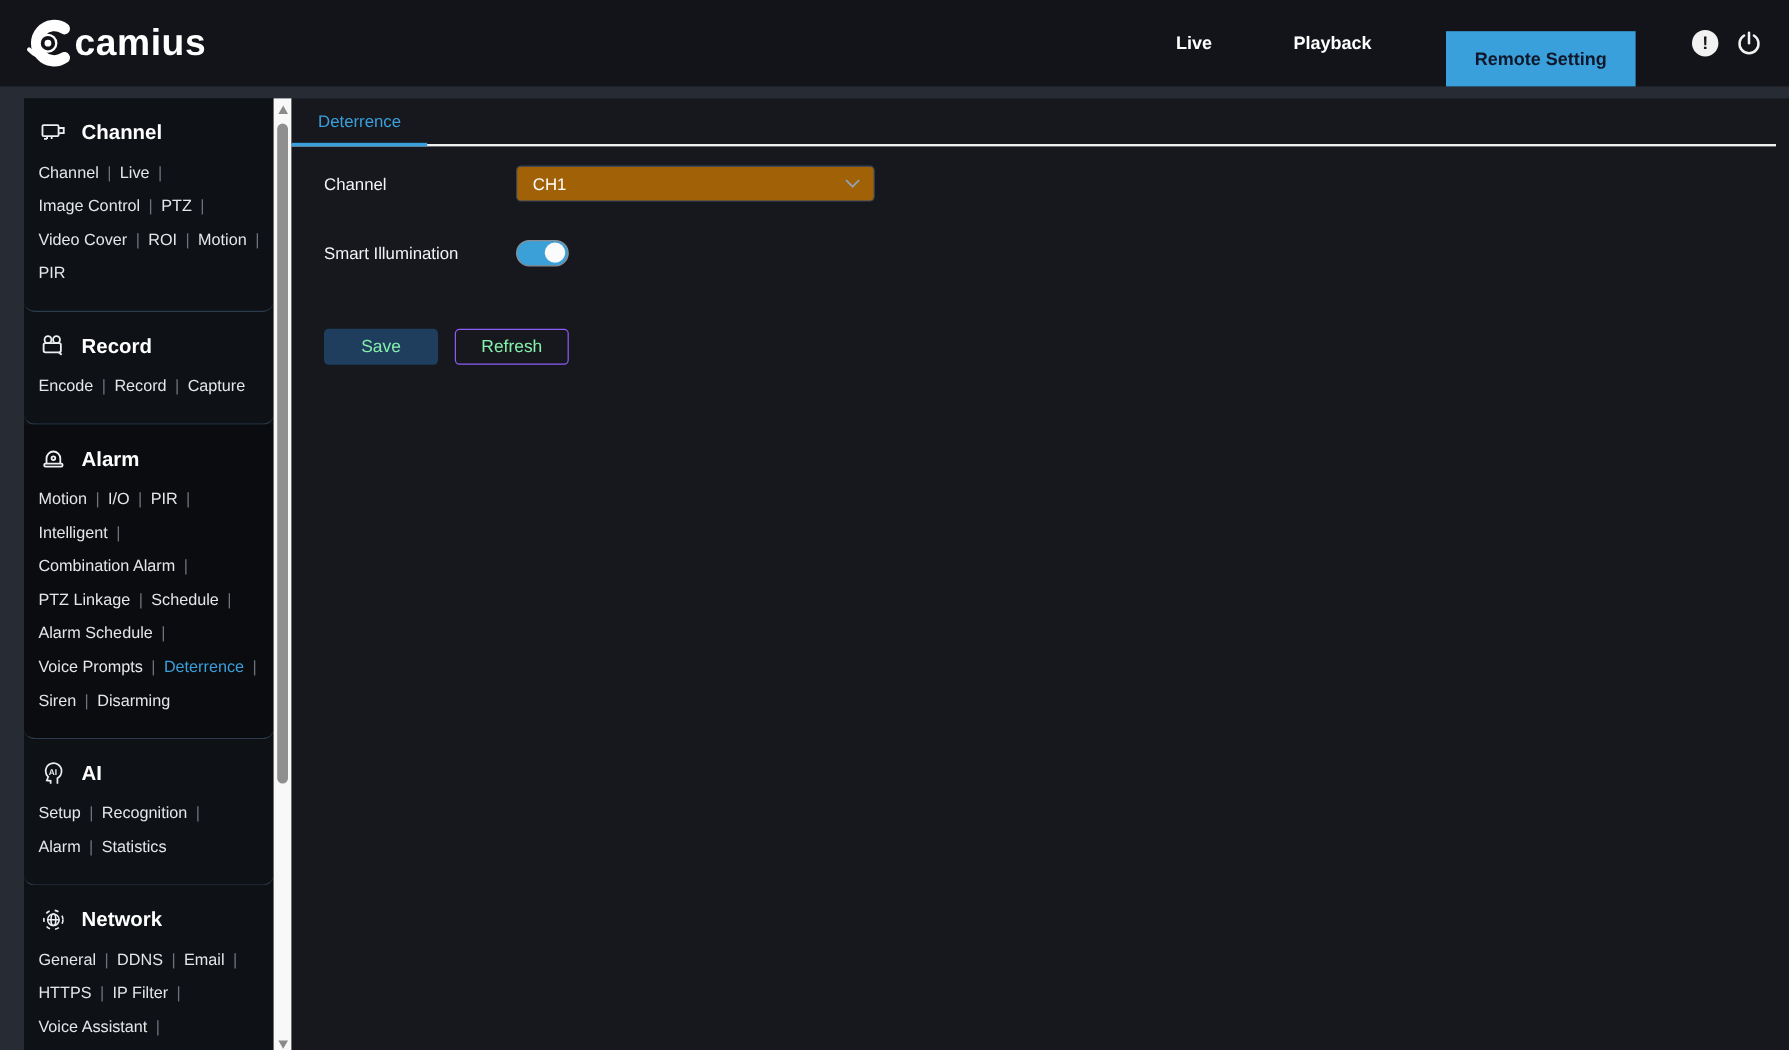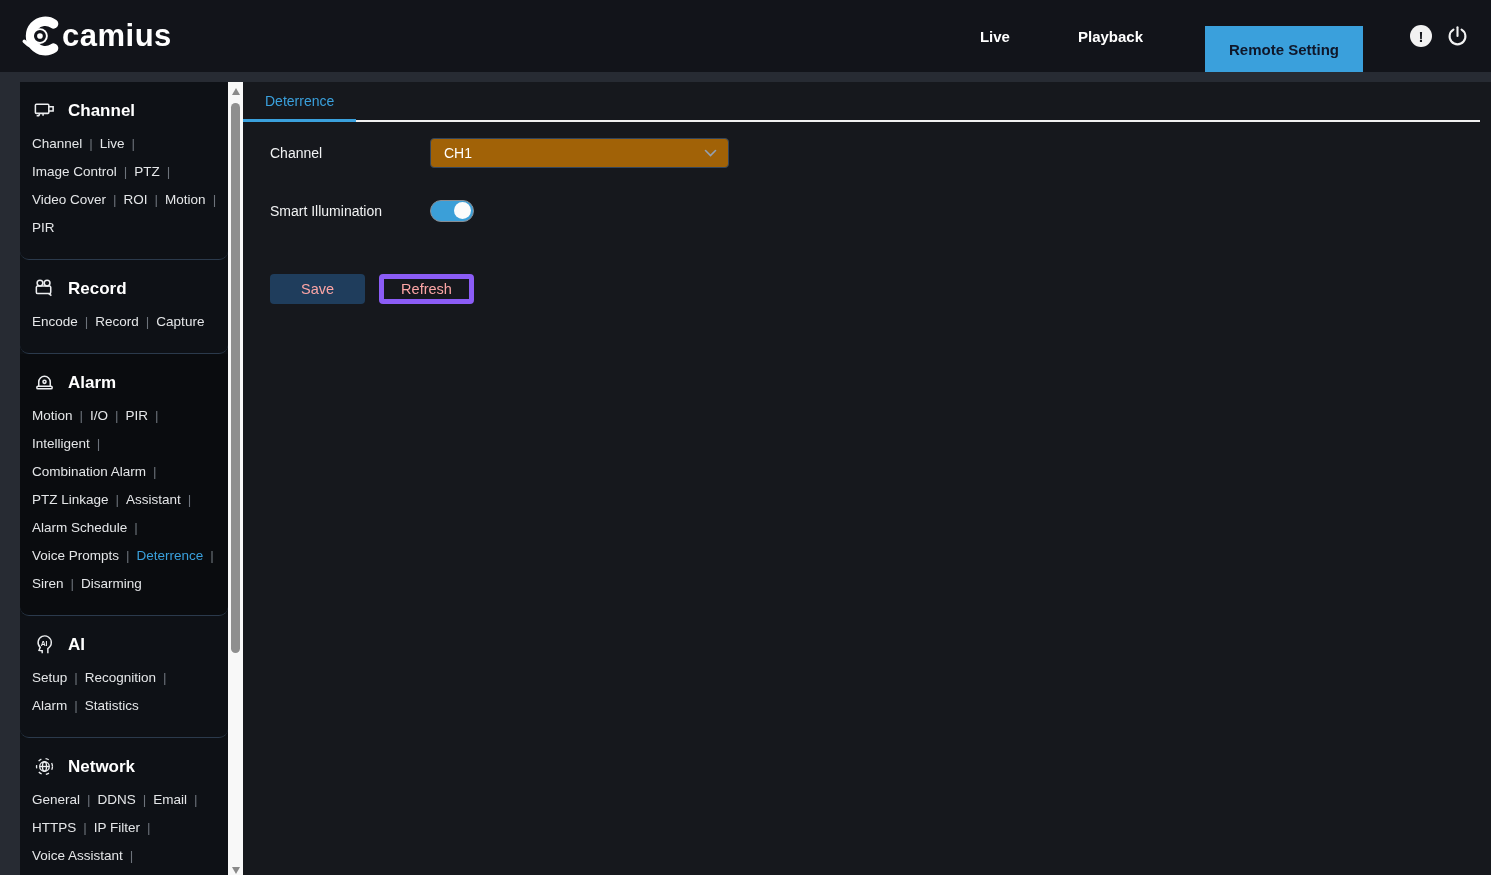--- a/index.html
+++ b/index.html
@@ -62,23 +62,23 @@
   .flabel { width:160px; color:#f2f3f4; font-size:14px; }
   .select { width:299px; height:30px; background:#a16207; border:1px solid #33455c;
             border-radius:4px; display:flex; align-items:center; justify-content:space-between;
             padding:0 11px 0 13px; color:#fff; font-size:14px; cursor:pointer; }
   .toggle { width:44px; height:22px; border-radius:11px; background:#3b9fd8;
             border:1px solid #878d94; position:relative; cursor:pointer; }
   .toggle .knob { position:absolute; top:1.5px; right:2px; width:17px; height:17px;
                   border-radius:50%; background:#fbfbfb; }
   .buttons { display:flex; gap:14px; margin-top:52px; padding-left:27px; }
   .btn { width:95px; height:30px; border-radius:4px; display:flex; align-items:center;
-         justify-content:center; color:#fca5a5; font-size:14.5px; cursor:pointer; }
+         justify-content:center; color:#86efac; font-size:14.5px; cursor:pointer; }
   .btn.save { background:#1f3d5c; }
-  .btn.refresh { background:transparent; border:5px solid #8b5cf6; }
+  .btn.refresh { background:transparent; border:1px solid #8b5cf6; }
 </style>
 </head>
 <body>
 
 <div class="header">
   <div class="logo">
     <svg width="42" height="42" viewBox="0 0 40 40">
       <path d="M32 8.5 A14 14 0 1 0 32 31.5" fill="none" stroke="#fff" stroke-width="9" stroke-linecap="round"></path>
       <circle cx="19" cy="20" r="7.5" fill="#fff"></circle>
       <circle cx="19" cy="20" r="4.2" fill="none" stroke="#12141a" stroke-width="3"></circle>
@@ -161,21 +161,21 @@
     <div class="side-row">
       <span class="side-item">Motion</span><span class="sep">|</span><span class="side-item">I/O</span><span class="sep">|</span><span class="side-item">PIR</span><span class="sep">|</span>
     </div>
     <div class="side-row">
       <span class="side-item">Intelligent</span><span class="sep">|</span>
     </div>
     <div class="side-row">
       <span class="side-item">Combination Alarm</span><span class="sep">|</span>
     </div>
     <div class="side-row">
-      <span class="side-item">PTZ Linkage</span><span class="sep">|</span><span class="side-item">Assistant</span><span class="sep">|</span>
+      <span class="side-item">PTZ Linkage</span><span class="sep">|</span><span class="side-item">Schedule</span><span class="sep">|</span>
     </div>
     <div class="side-row">
       <span class="side-item">Alarm Schedule</span><span class="sep">|</span>
     </div>
     <div class="side-row">
       <span class="side-item">Voice Prompts</span><span class="sep">|</span><span class="side-item active">Deterrence</span><span class="sep">|</span>
     </div>
     <div class="side-row">
       <span class="side-item">Siren</span><span class="sep">|</span><span class="side-item">Disarming</span>
     </div>

